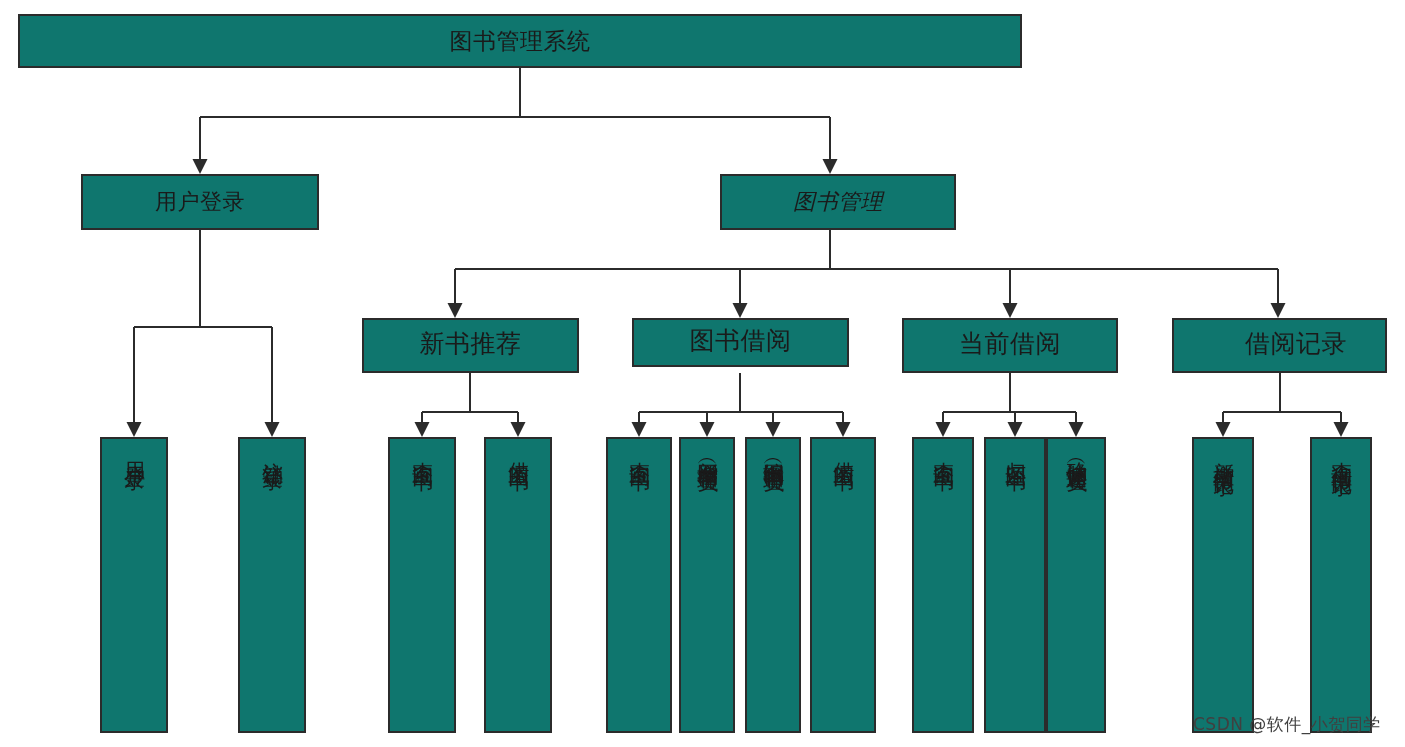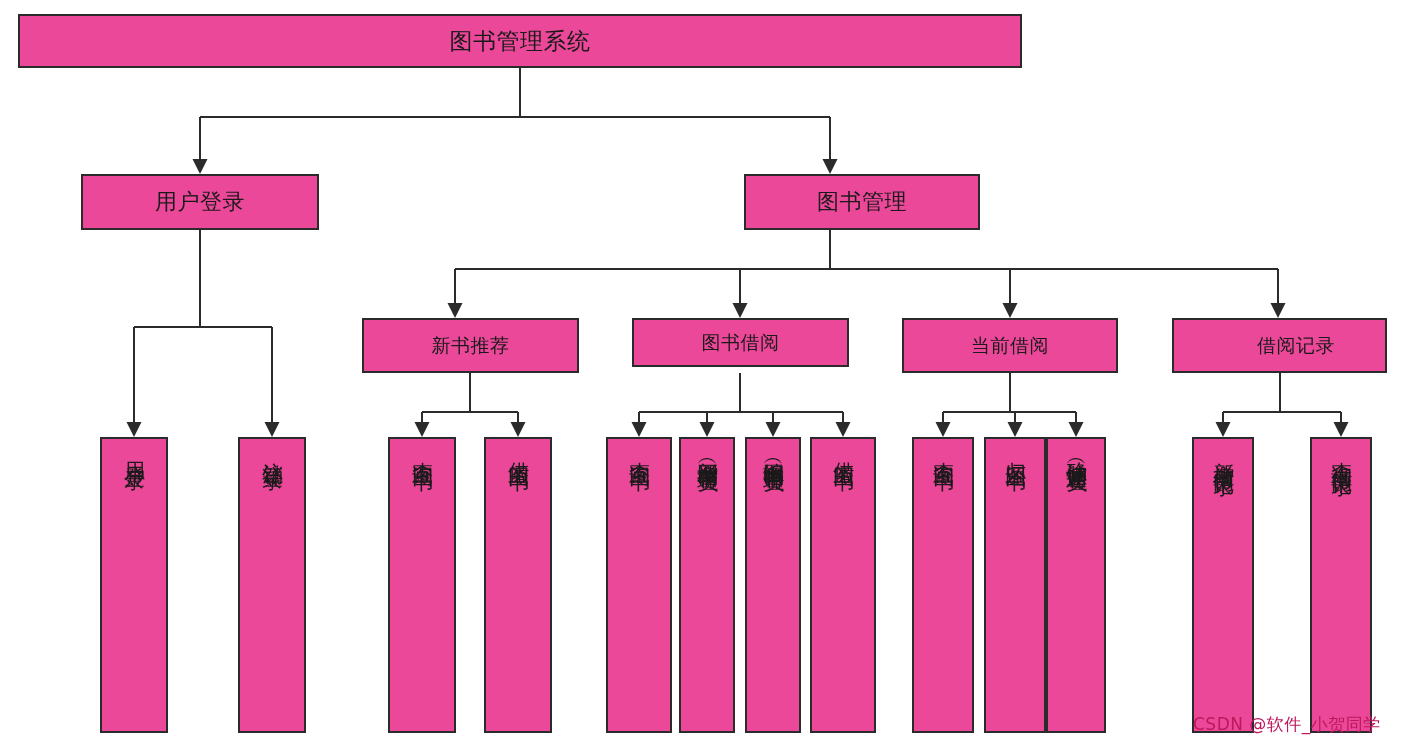--- a/index.html
+++ b/index.html
@@ -22,21 +22,21 @@
     position: absolute;
     left: 0;
     top: 0;
     width: 1405px;
     height: 747px;
     pointer-events: none;
   }
   .node {
     position: absolute;
     box-sizing: border-box;
-    background: #ec4899;
+    background: #0f766e;
     border: 2.5px solid #2b2b2b;
     display: flex;
     align-items: center;
     justify-content: center;
     color: #1a1a1a;
   }
   .node-label {
     display: block;
     text-align: center;
     line-height: 1.08;
@@ -57,21 +57,22 @@
     height: 56px;
   }
   .node.lvl1 .node-label {
     font-size: 22px;
   }
   
   .node.lvl2 {
     height: 55px;
   }
   .node.lvl2 .node-label {
-    font-size: 19px;
+    font-size: 25px;
+    font-family: Liberation Mono, monospace;
   }
   
   .node.leaf {
     align-items: flex-start;
     justify-content: center;
     padding-top: 6px;
   }
   .node.leaf .node-label {
     writing-mode: vertical-rl;
     text-orientation: upright;
@@ -81,21 +82,21 @@
     white-space: nowrap;
   }
   .node.leaf.tall .node-label {
     letter-spacing: 1.5px;
   }
   .watermark {
     position: absolute;
     left: 1193px;
     top: 713px;
     font-size: 17px;
-    color: #be185d;
+    color: #404040;
     white-space: nowrap;
     letter-spacing: 0.5px;
   }
 </style>
 </head>
 <body>
 
 <div id="diagram-root">
 
   <svg id="edges-layer" width="1405" height="747" viewBox="0 0 1405 747">
@@ -153,21 +154,21 @@
       <polygon points="1333.5,422 1348.5,422 1341,437" fill="#2b2b2b"></polygon>
     </svg>
 
   <div class="node root" style="left: 18px; top: 14px; width: 1004px; height: 54px;">
     <span class="node-label">图书管理系统</span>
   </div>
 
   <div class="node lvl1" style="left: 81px; top: 174px; width: 238px; height: 56px;">
     <span class="node-label">用户登录</span>
   </div>
-  <div class="node lvl1" style="left: 744px; top: 174px; width: 236px; height: 56px;">
+  <div class="node lvl1" style="left: 720px; top: 174px; width: 236px; height: 56px; font-style: italic;">
     <span class="node-label">图书管理</span>
   </div>
 
   <div class="node lvl2" style="left: 362px; top: 318px; width: 217px; height: 55px;">
     <span class="node-label">新书推荐</span>
   </div>
   <div class="node lvl2" style="left: 632px; top: 318px; width: 217px; height: 49px;">
     <span class="node-label">图书借阅</span>
   </div>
   <div class="node lvl2" style="left: 902px; top: 318px; width: 216px; height: 55px; justify-content: center;">

